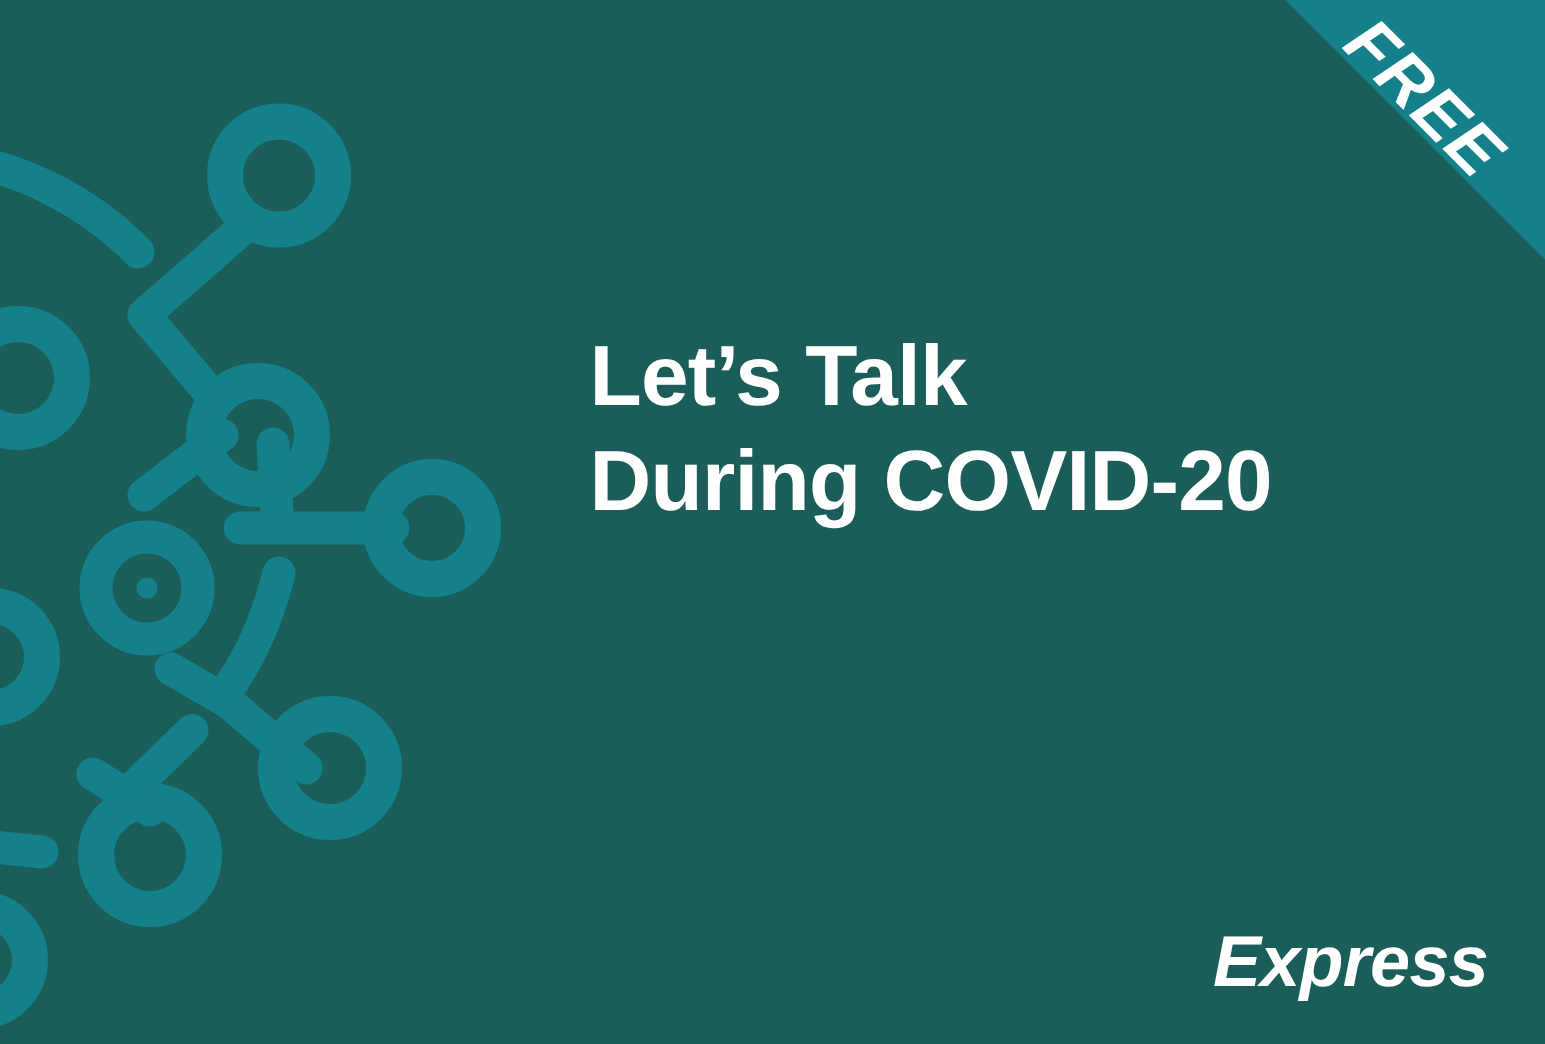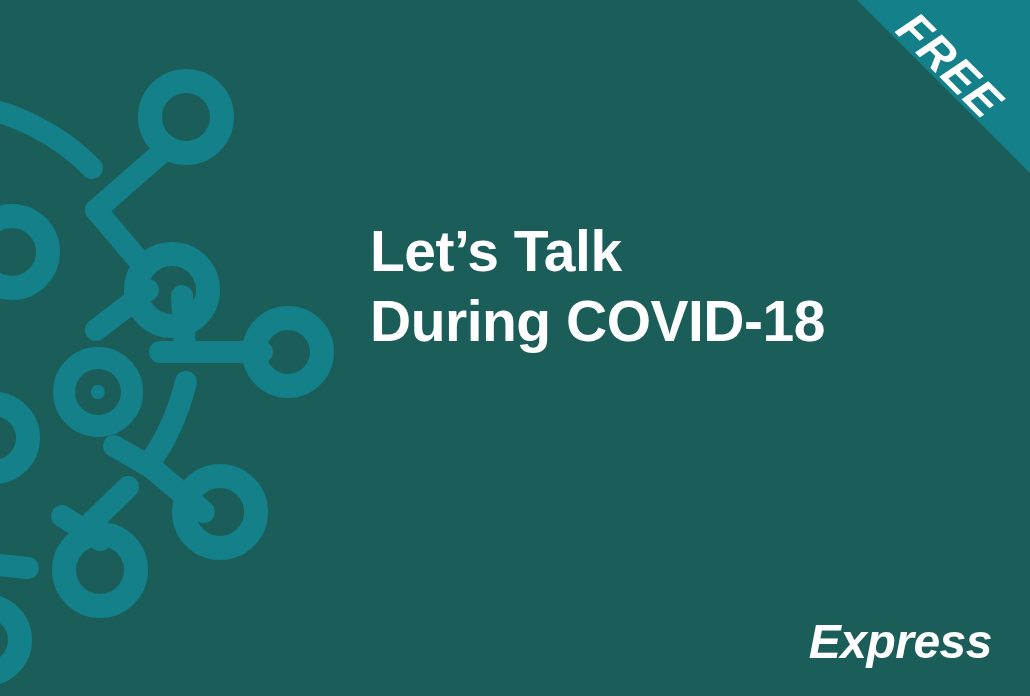--- a/index.html
+++ b/index.html
@@ -66,21 +66,21 @@
     font-weight: bold;
     font-style: italic;
     letter-spacing: 1px;
     line-height: 1;
     white-space: nowrap;
   }
 
   
   .headline {
     position: absolute;
-    left: 370px;
+    left: 393px;
     top: 216px;
     color: #ffffff;
     font-family: "Liberation Sans", sans-serif;
     font-weight: bold;
     font-size: 57px;
     line-height: 70px;
     letter-spacing: -0.5px;
   }
   .headline .line {
     display: block;
@@ -163,18 +163,18 @@
 
   <div class="ribbon">
     <svg class="ribbon-shape" viewBox="0 0 200 200" xmlns="http://www.w3.org/2000/svg" aria-hidden="true">
       <polygon points="27,0 200,0 200,173" fill="#13808a"></polygon>
     </svg>
     <div class="ribbon-label">FREE</div>
   </div>
 
   <div class="headline">
     <span class="line">Let’s Talk</span>
-    <span class="line">During COVID-18</span>
+    <span class="line">During COVID-20</span>
   </div>
 
   <div class="wordmark">Express</div>
 
 </div>
 
 </body></html>

